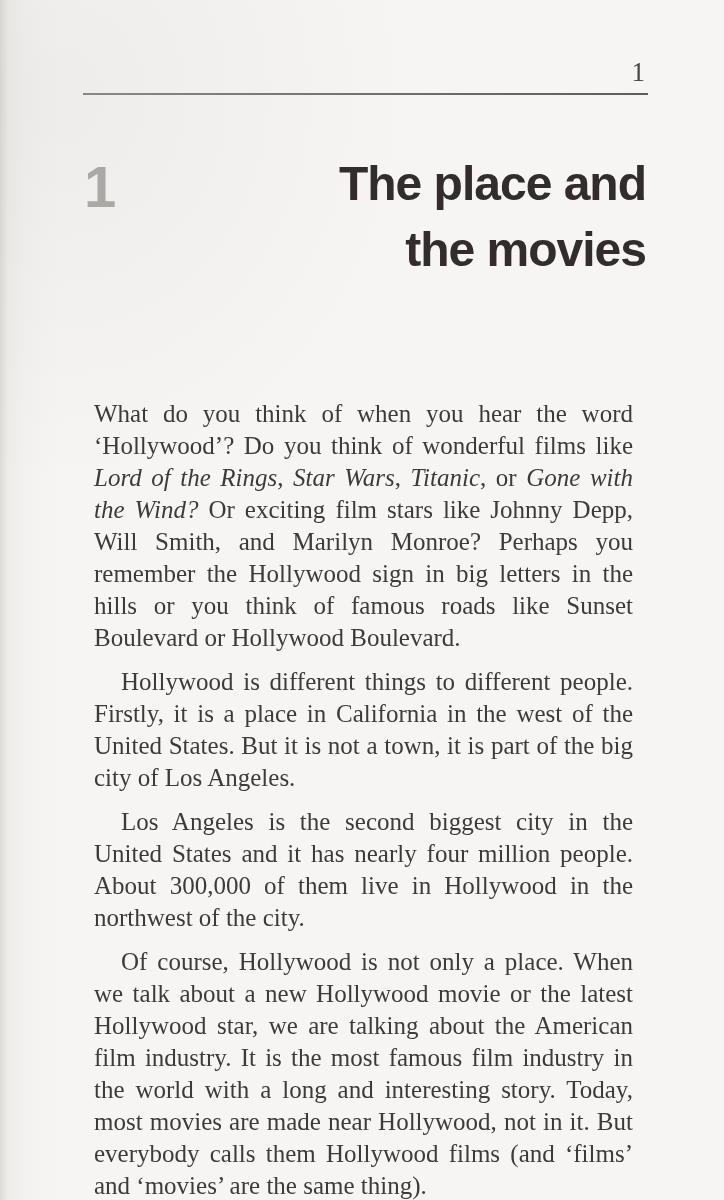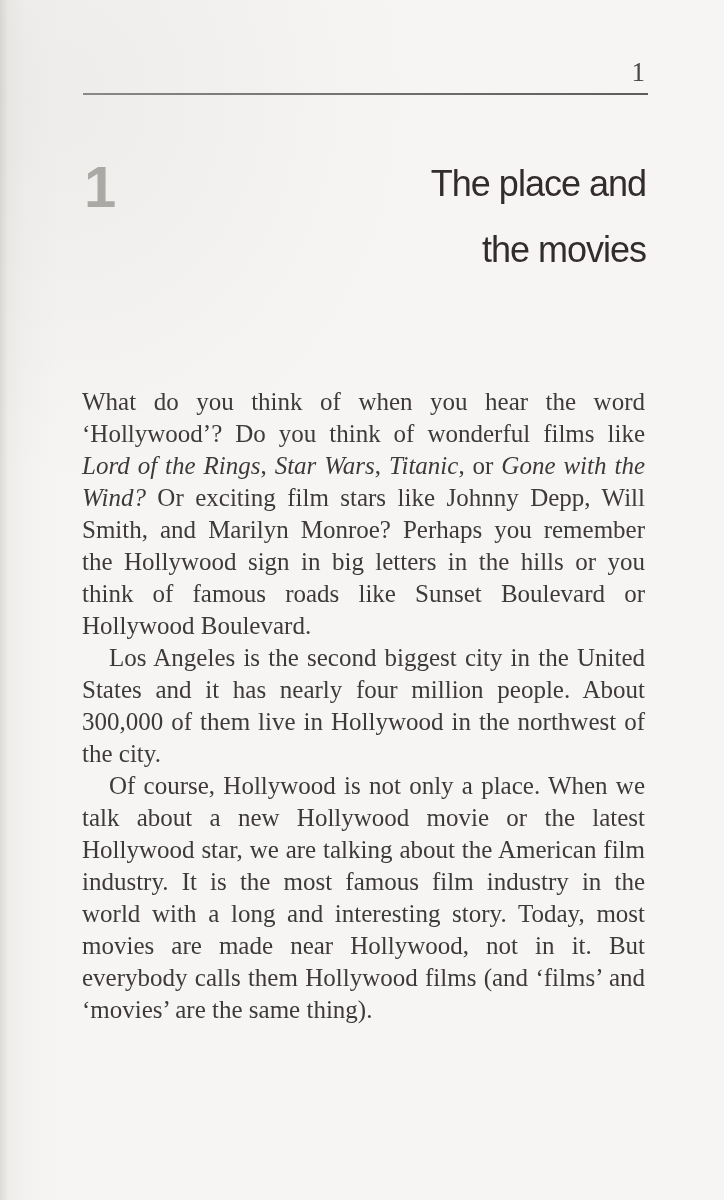--- a/index.html
+++ b/index.html
@@ -50,38 +50,38 @@
     font-family: "Liberation Sans", sans-serif;
     font-weight: bold;
     font-size: 58px;
     line-height: 58px;
     color: #aaa9a6;
     letter-spacing: -1px;
   }
   .chapter-title {
     text-align: right;
     font-family: "Liberation Sans", sans-serif;
-    font-weight: normal;
-    font-size: 36px;
+    font-weight: bold;
+    font-size: 48px;
     line-height: 66px;
     letter-spacing: -1px;
     color: #332c2d;
   }
   .body-text {
     position: absolute;
     top: 386px;
     left: 82px;
     width: 563px;
     font-size: 25px;
     line-height: 32px;
     color: #3e3a3a;
     text-align: justify;
   }
   .body-text p {
-    margin: 0;
+    margin: 12px;
     padding: 0;
   }
   .body-text p.indent {
     text-indent: 27px;
   }
   .body-text em {
     font-style: italic;
   }
 </style>
 </head>
@@ -96,17 +96,18 @@
   <div class="chapter-row">
     <div class="chapter-num">1</div>
     <div class="chapter-title">
       <div>The place and</div>
       <div>the movies</div>
     </div>
   </div>
 
   <div class="body-text">
       <p><span>What do you think of when you hear the word ‘Hollywood’? Do you think of wonderful films like </span><em>Lord of the Rings</em><span>, </span><em>Star Wars</em><span>, </span><em>Titanic</em><span>, or </span><em>Gone with the Wind?</em><span> Or exciting film stars like Johnny Depp, Will Smith, and Marilyn Monroe? Perhaps you remember the Hollywood sign in big letters in the hills or you think of famous roads like Sunset Boulevard or Hollywood Boulevard.</span></p>
+      <p class="indent"><span>Hollywood is different things to different people. Firstly, it is a place in California in the west of the United States. But it is not a town, it is part of the big city of Los Angeles.</span></p>
       <p class="indent"><span>Los Angeles is the second biggest city in the United States and it has nearly four million people. About 300,000 of them live in Hollywood in the northwest of the city.</span></p>
       <p class="indent"><span>Of course, Hollywood is not only a place. When we talk about a new Hollywood movie or the latest Hollywood star, we are talking about the American film industry. It is the most famous film industry in the world with a long and interesting story. Today, most movies are made near Hollywood, not in it. But everybody calls them Hollywood films (and ‘films’ and ‘movies’ are the same thing).</span></p>
     </div>
 
 </div>
 
 </body></html>

